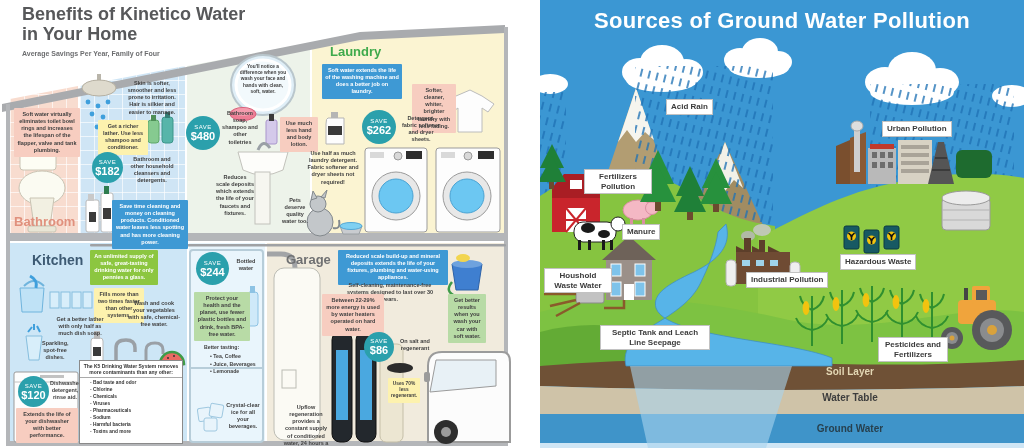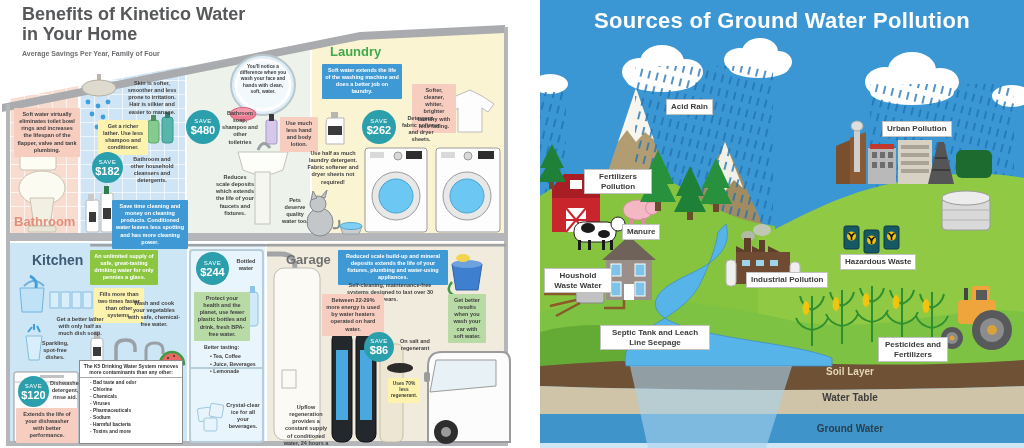--- a/index.html
+++ b/index.html
@@ -253,21 +253,21 @@
     <div class="sec-label" style="left:14px;top:214px;font-size:13px;color:#e0907d;">Bathroom</div>
     <div class="note n-plain" style="left:126px;top:80px;width:52px;">Skin is softer, smoother and less prone to irritation. Hair is silkier and easier to manage.</div>
     <div class="note n-yellow" style="left:98px;top:120px;width:44px;">Get a richer lather. Use less shampoo and conditioner.</div>
     <div class="save" style="left:92px;top:152px;width:31px;height:31px;">
       <span class="s1">SAVE</span>
       <span class="s2">$182</span>
     </div>
     <div class="note n-plain" style="left:126px;top:156px;width:52px;">Bathroom and other household cleansers and detergents.</div>
     <div class="note n-blue" style="left:112px;top:200px;width:70px;">Save time cleaning and money on cleaning products. Conditioned water leaves less spotting and has more cleaning power.</div>
     <div class="note n-plain" style="left:238px;top:64px;width:50px;font-size:4.8px;">You'll notice a difference when you wash your face and hands with clean, soft, water.</div>
-    <div class="save" style="left:186px;top:110px;width:34px;height:34px;text-align:right;">
+    <div class="save" style="left:186px;top:116px;width:34px;height:34px;text-align:right;">
       <span class="s1">SAVE</span>
       <span class="s2">$480</span>
     </div>
     <div class="note n-plain" style="left:222px;top:110px;width:36px;">Bathroom soap, shampoo and other toiletries</div>
     <div class="note n-pink" style="left:280px;top:117px;width:32px;">Use much less hand and body lotion.</div>
     <div class="note n-plain" style="left:216px;top:174px;width:38px;">Reduces scale deposits which extends the life of your faucets and fixtures.</div>
     <div class="note n-plain" style="left:282px;top:197px;width:26px;">Pets deserve quality water too.</div>
 
     <div class="sec-label" style="left:330px;top:44px;font-size:13px;color:#3faa4c;">Laundry</div>
     <div class="note n-blue" style="left:322px;top:64px;width:74px;">Soft water extends the life of the washing machine and does a better job on laundry.</div>

